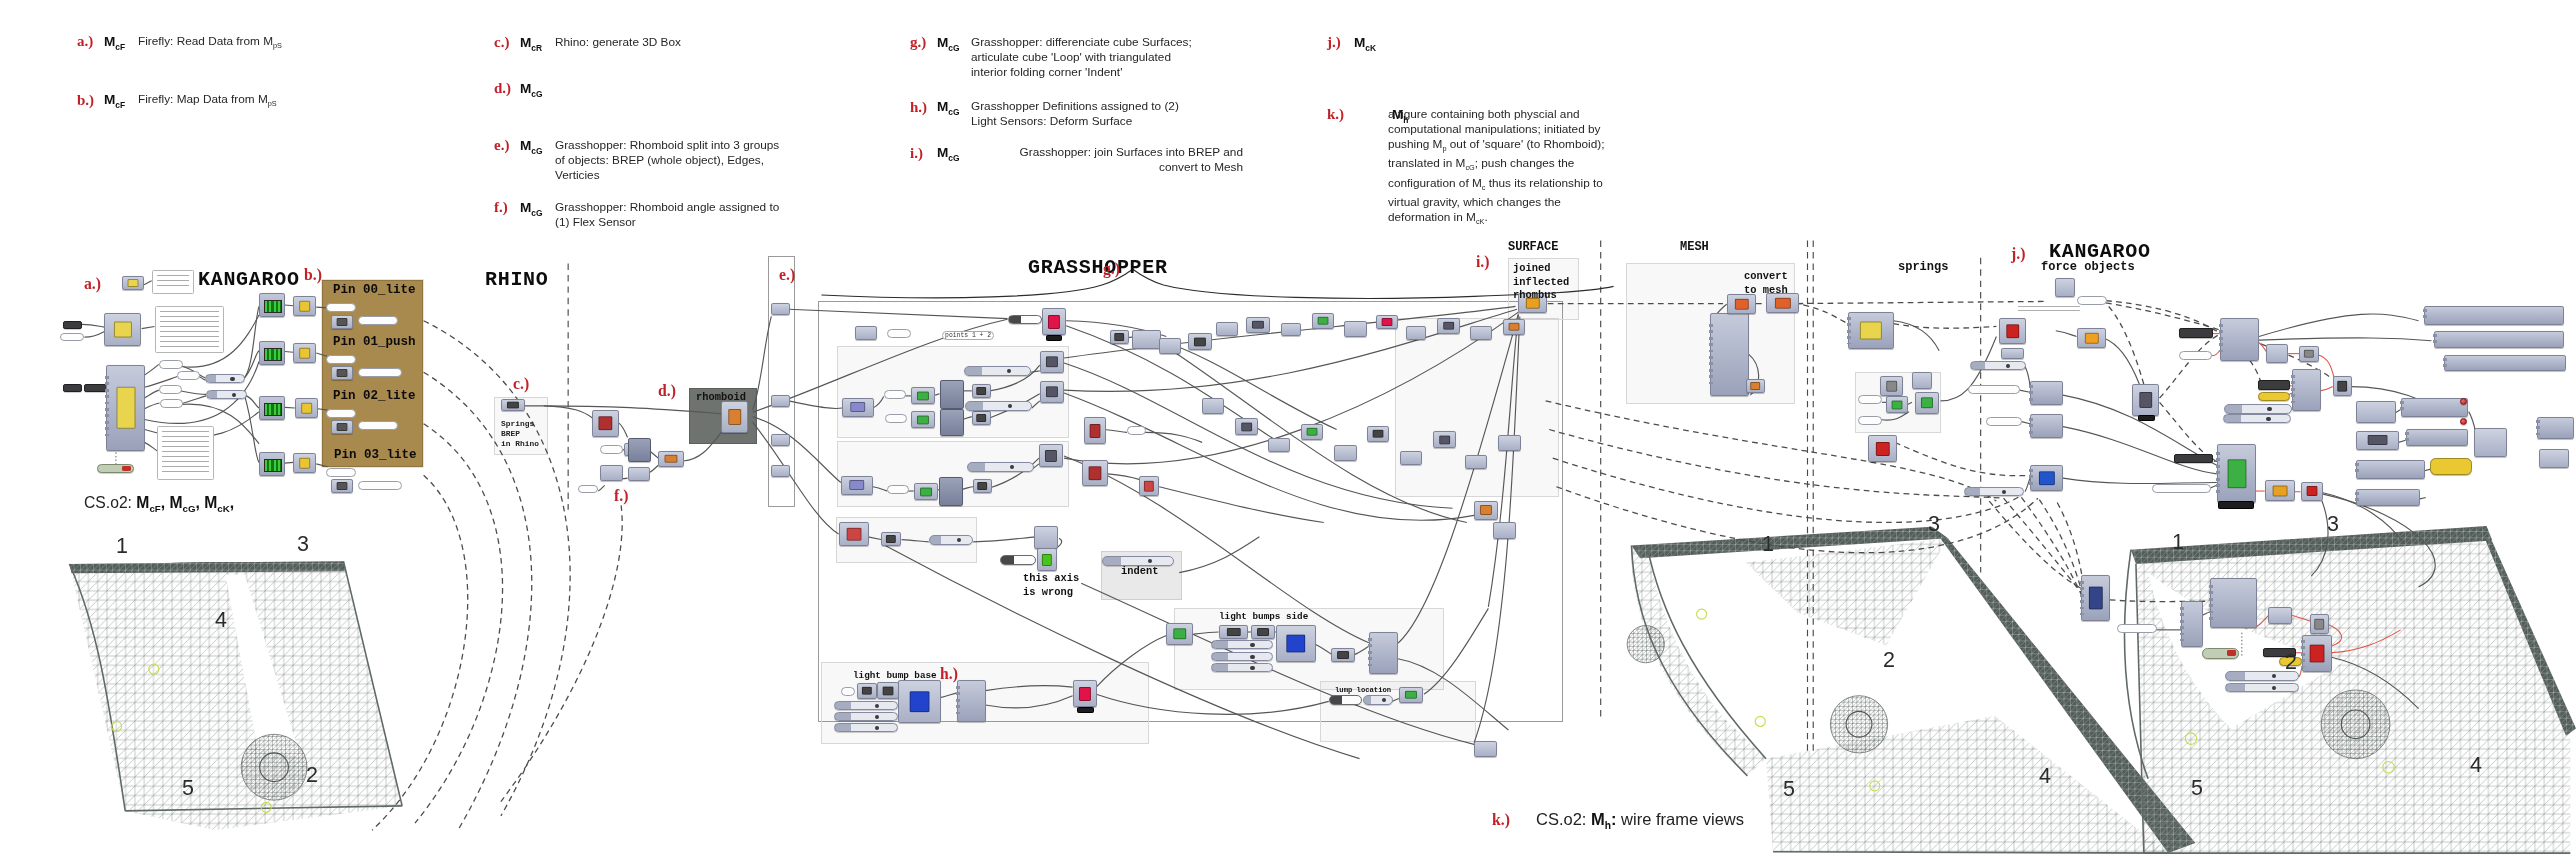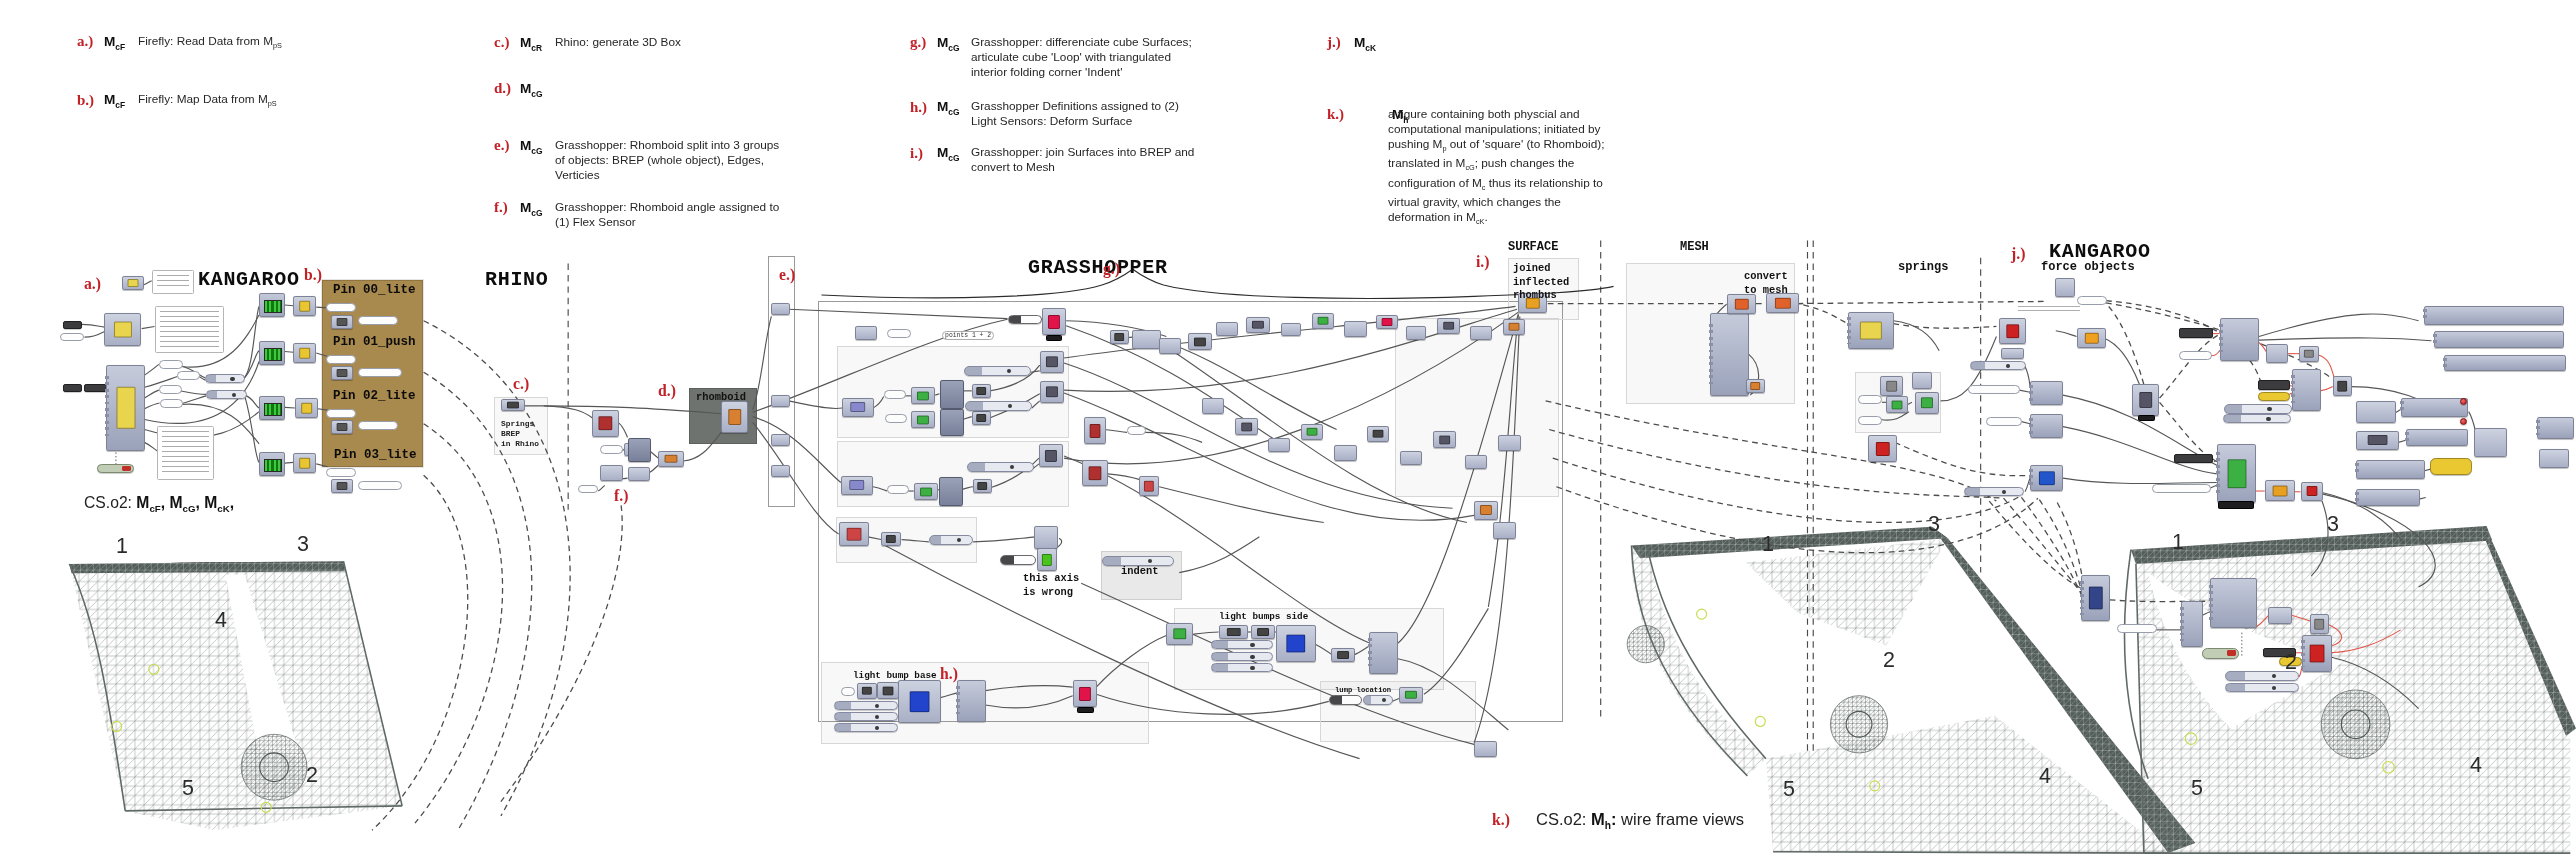--- a/index.html
+++ b/index.html
@@ -785,21 +785,21 @@
       <div class="a-s" style="left: 937px; top: 35px;">M<sub>cG</sub></div>
       <div class="a-t" style="left: 971px; top: 35px;">Grasshopper: differenciate cube Surfaces;
 articulate cube 'Loop' with triangulated
 interior folding corner 'Indent'</div>
       <div class="a-m" style="left: 910px; top: 99px;">h.)</div>
       <div class="a-s" style="left: 937px; top: 99px;">M<sub>cG</sub></div>
       <div class="a-t" style="left: 971px; top: 99px;">Grasshopper Definitions assigned to (2)
 Light Sensors: Deform Surface</div>
       <div class="a-m" style="left: 910px; top: 145px;">i.)</div>
       <div class="a-s" style="left: 937px; top: 145px;">M<sub>cG</sub></div>
-      <div class="a-t" style="left: 971px; top: 145px;">Grasshopper: join Surfaces into BREP and
+      <div class="a-t" style="left: 971px; top: 145px; text-align: right;">Grasshopper: join Surfaces into BREP and
 convert to Mesh</div>
       <div class="a-m" style="left: 1327px; top: 34px;">j.)</div>
       <div class="a-s" style="left: 1354px; top: 35px;">M<sub>cK</sub></div>
       <div class="a-m" style="left: 1327px; top: 106px;">k.)</div>
       <div class="a-s" style="left: 1392px; top: 107px;">M<sub>h</sub></div>
       <div class="a-t" style="left: 1388px; top: 107px;">a figure containing both physcial and
 computational manipulations; initiated by
 pushing M<sub>p</sub> out of 'square' (to Rhomboid);
 translated in M<sub>cG</sub>; push changes the
 configuration of M<sub>c</sub> thus its relationship to

